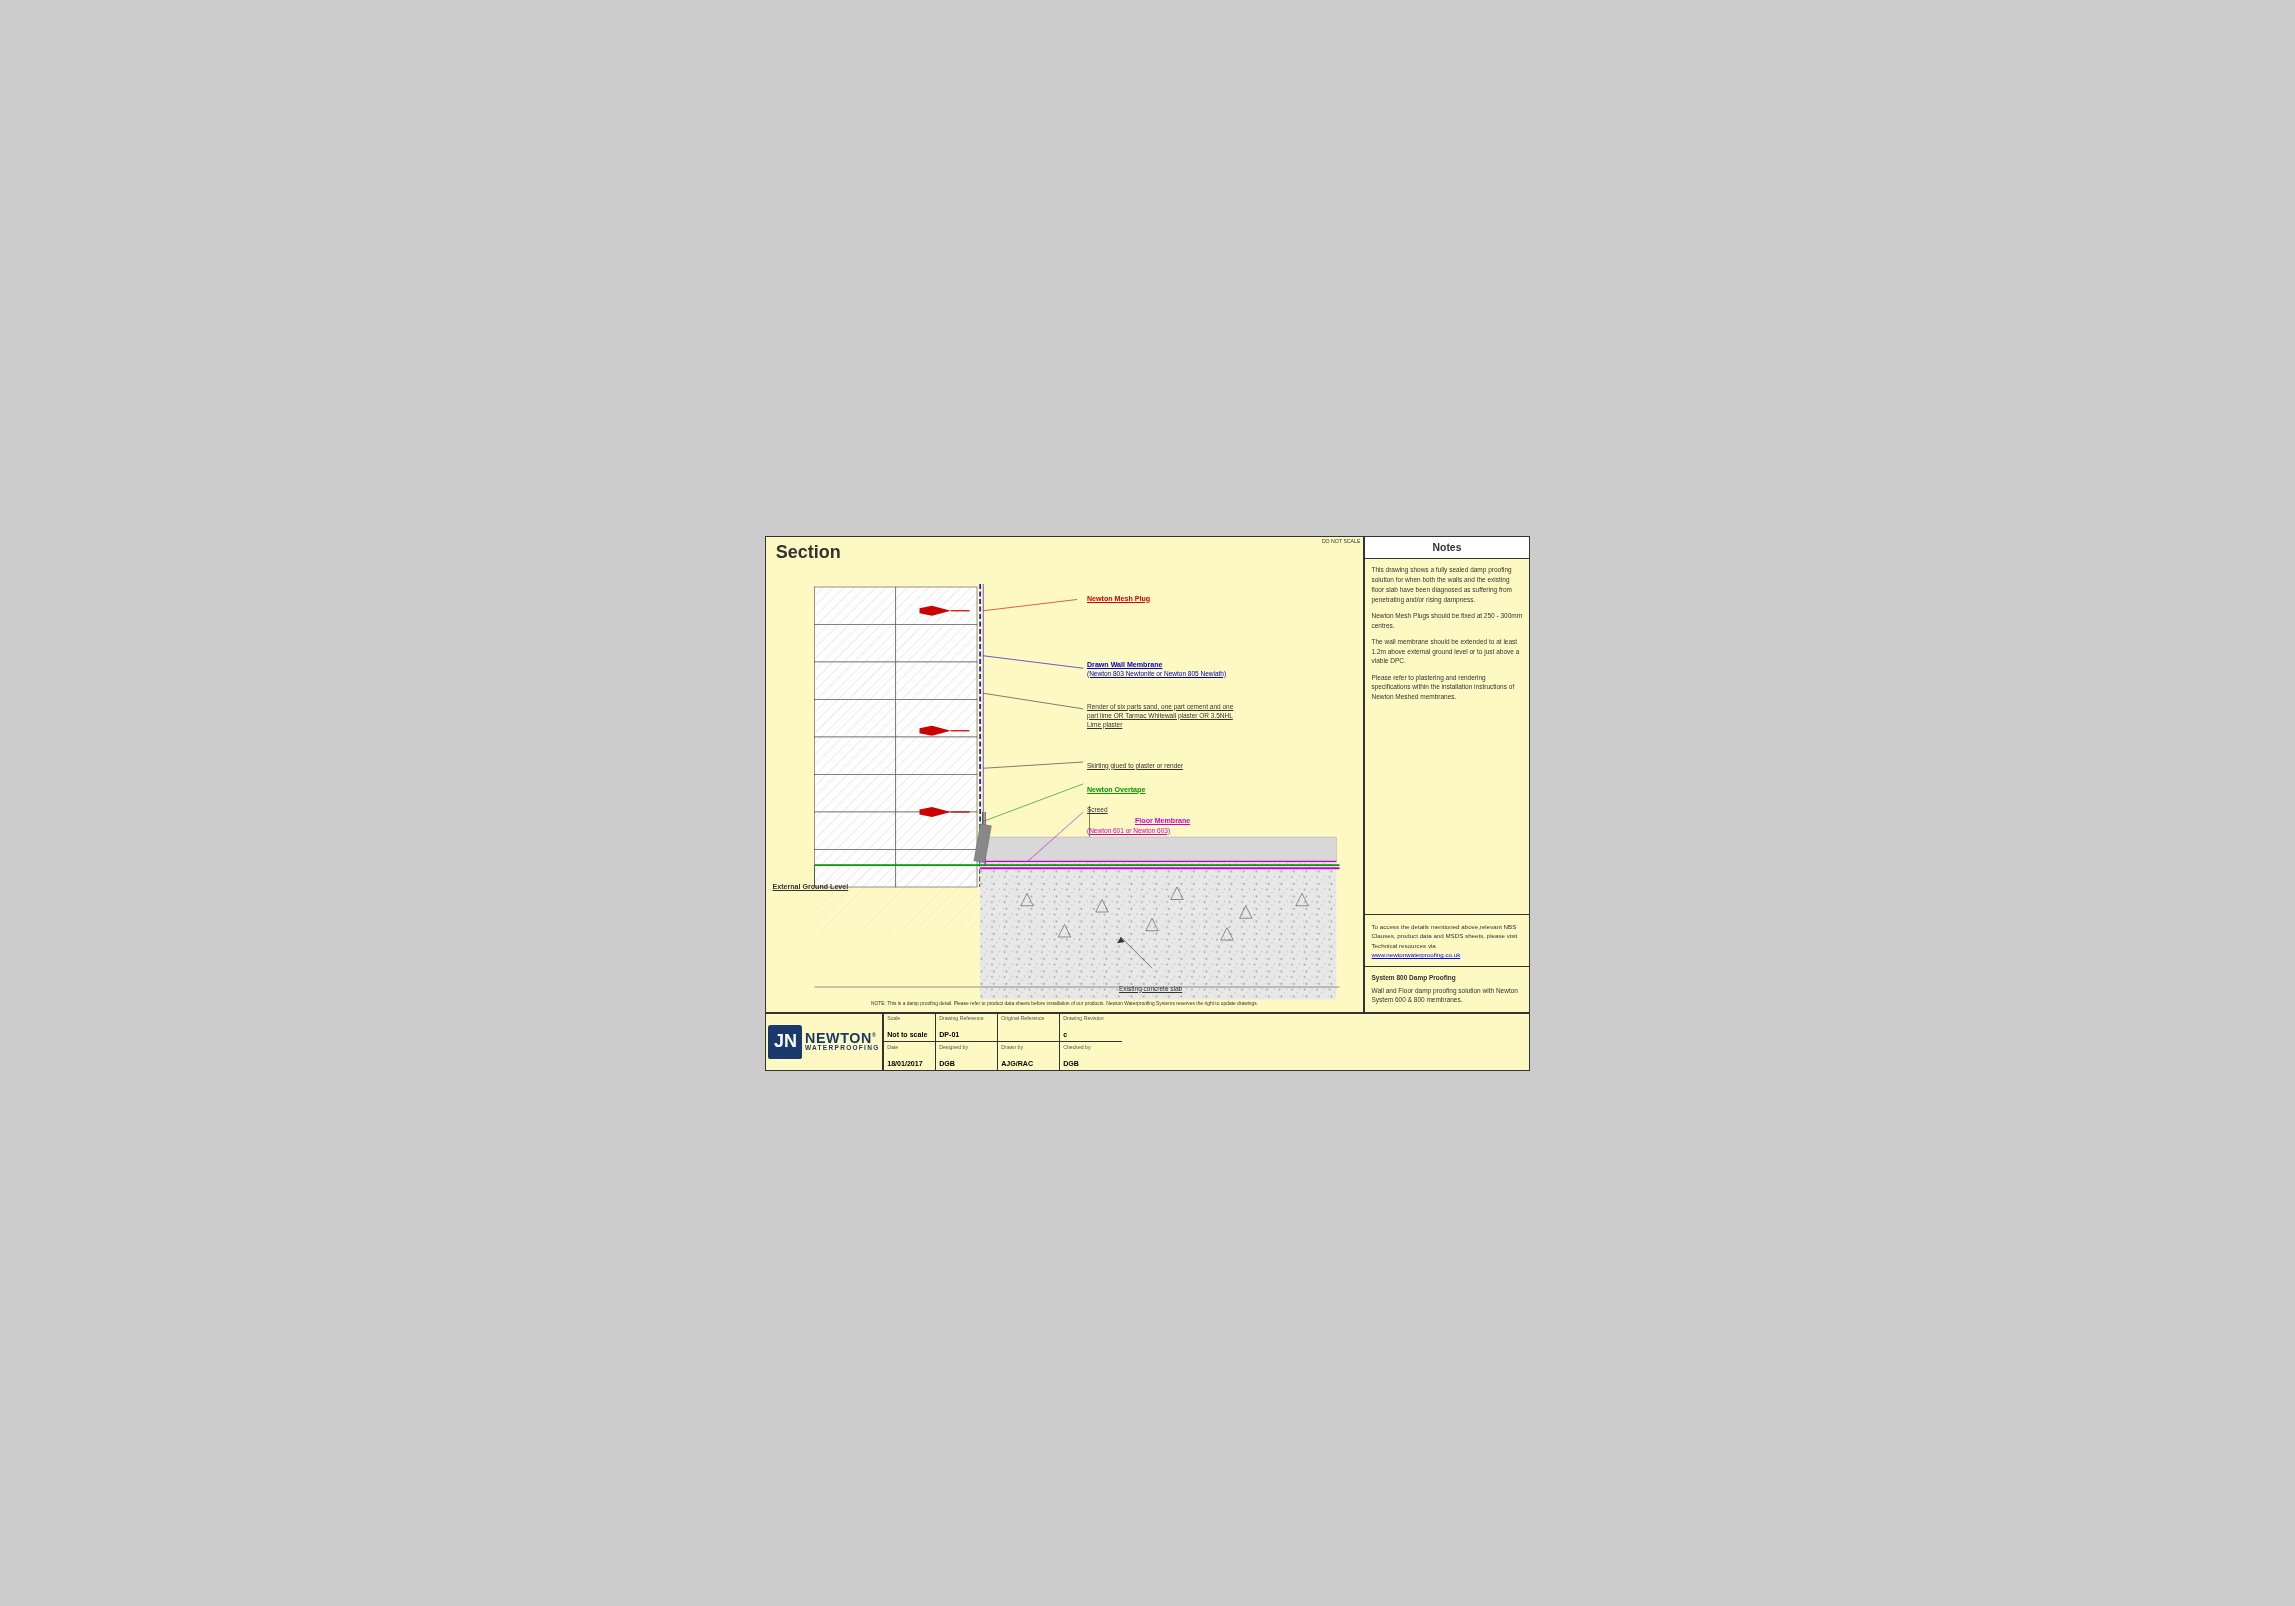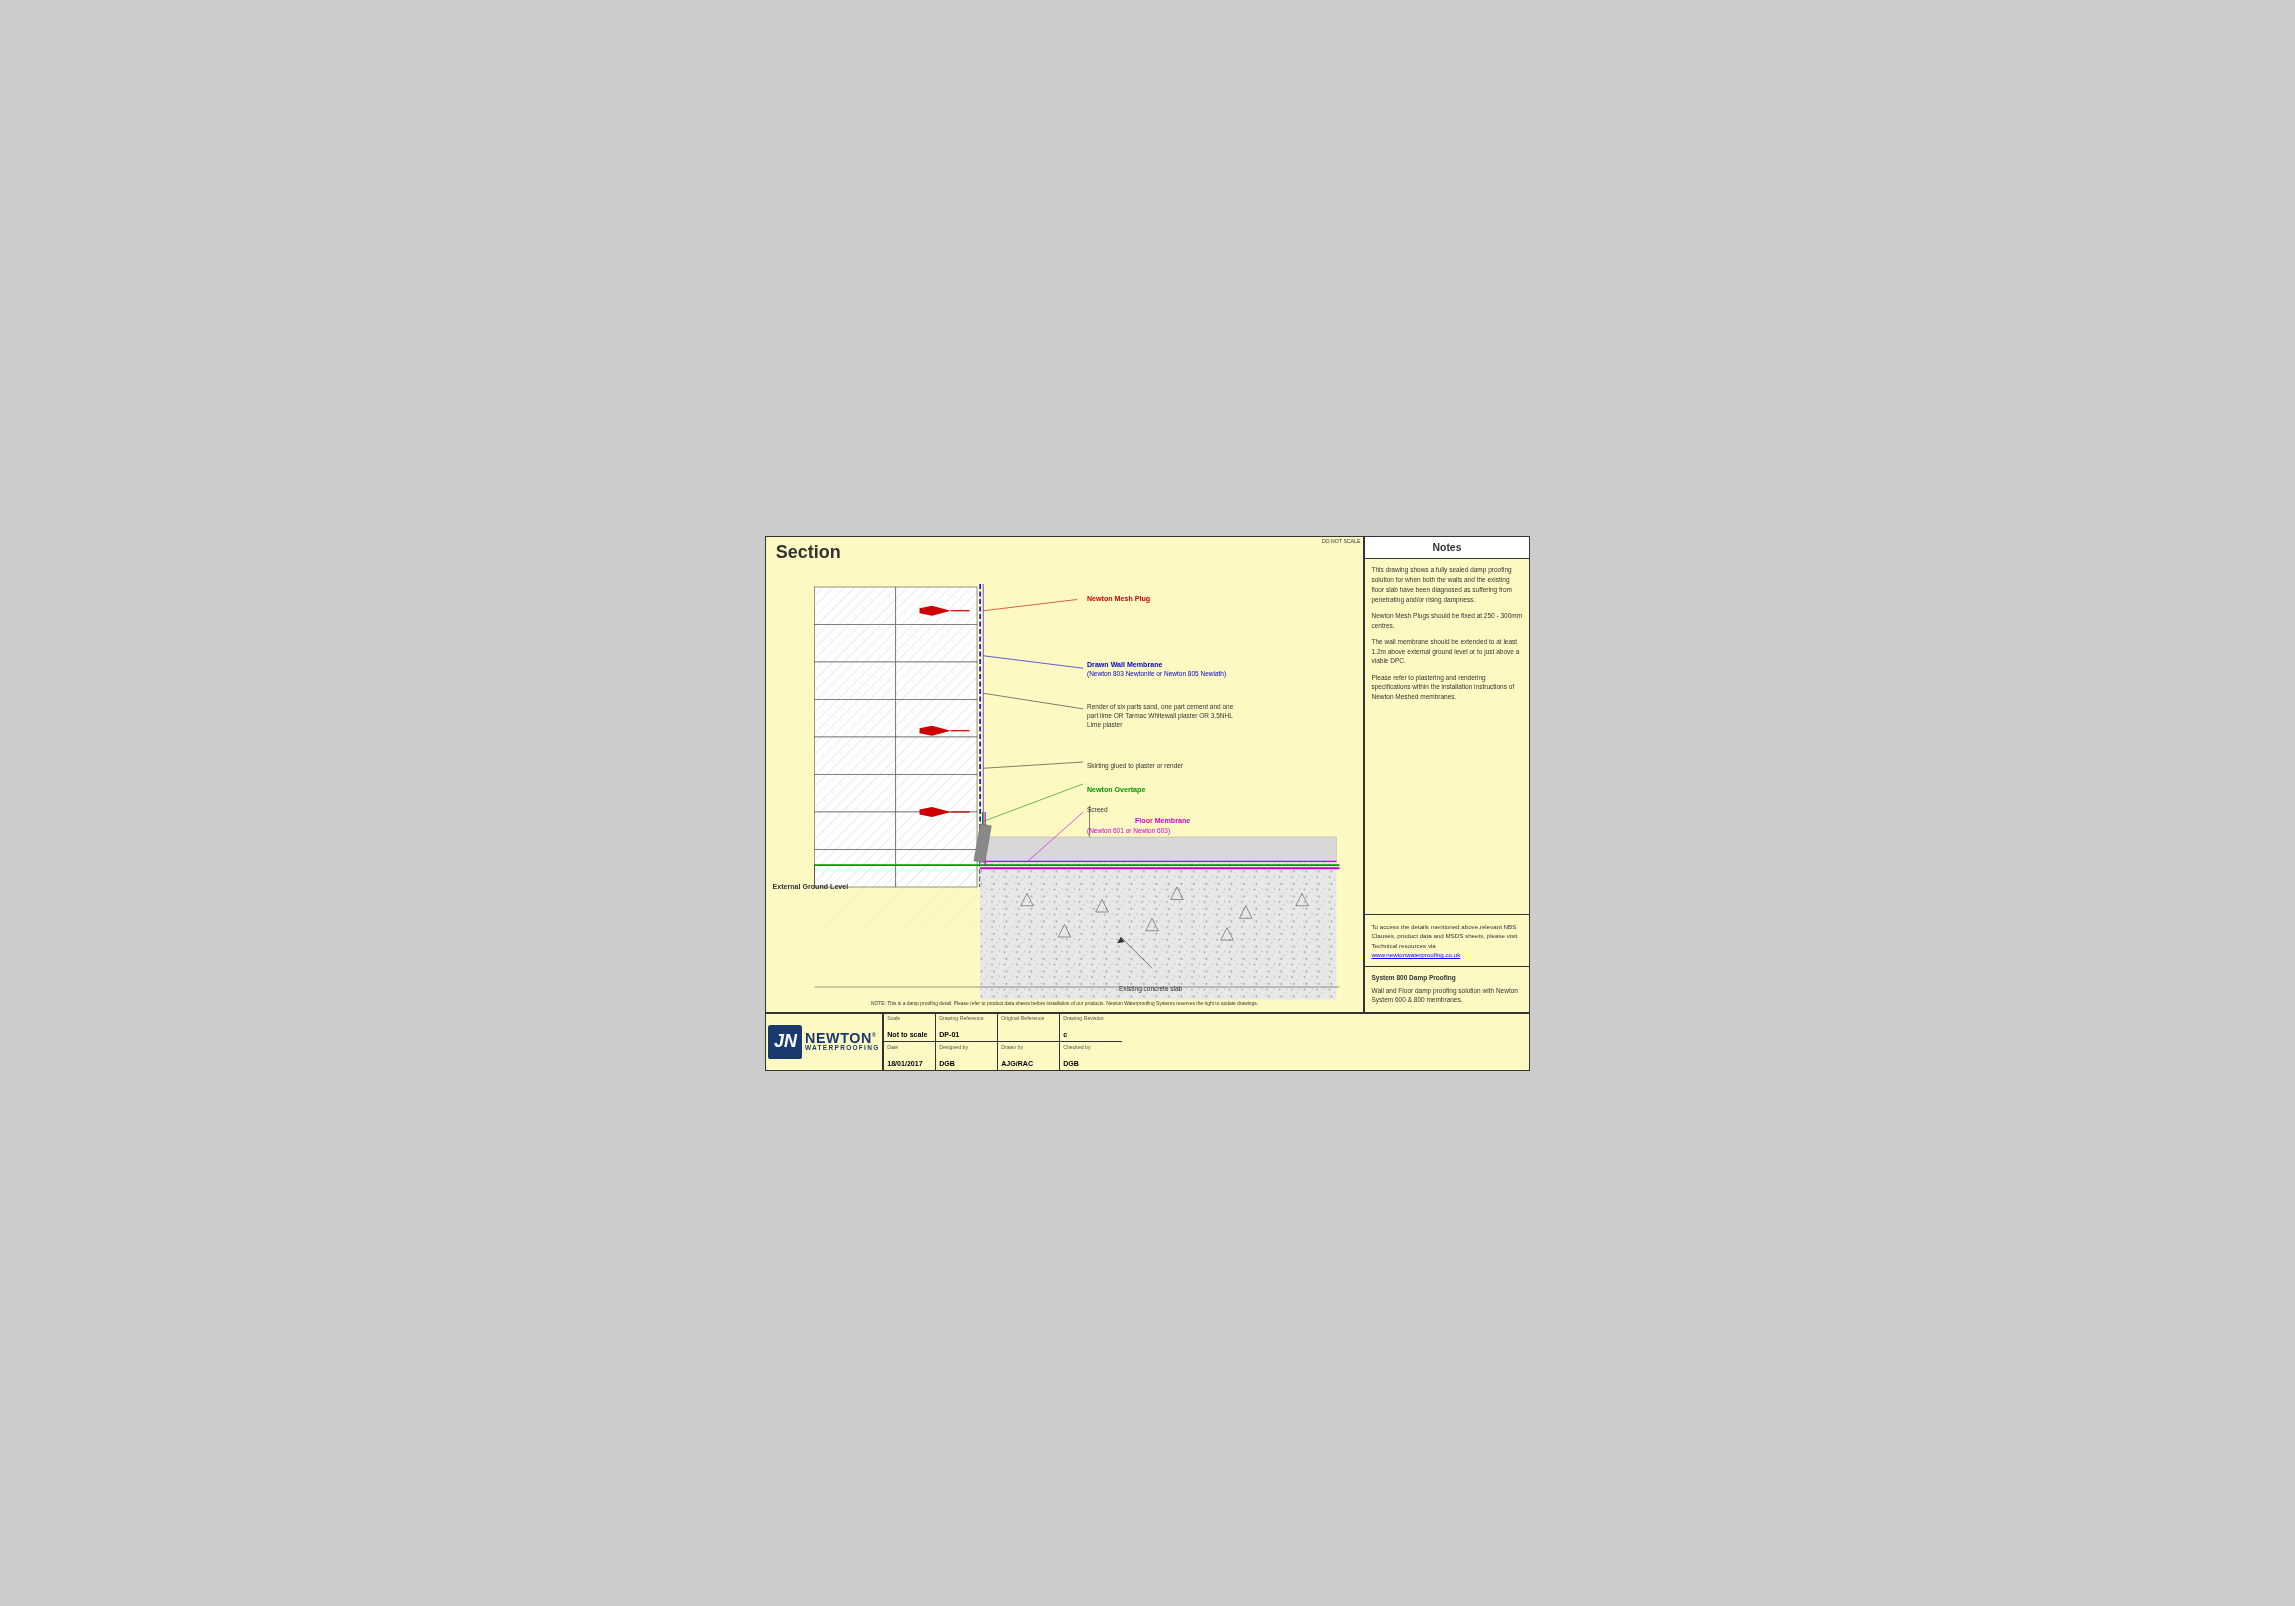--- a/index.html
+++ b/index.html
@@ -163,20 +163,21 @@
       width: 100%;
       height: 100%;
     }
 
     
     .label {
       position: absolute;
       font-size: 6.5px;
       color: #333;
       white-space: nowrap;
+      text-decoration: underline;
     }
     .label-red { color: #cc0000; }
     .label-blue { color: #0000cc; }
     .label-magenta { color: #cc00cc; }
     .label-green { color: #009900; }
 
     
     .note-bottom {
       position: absolute;
       bottom: 5.2px;
@@ -199,21 +200,20 @@
       background: #1a3a6e;
       display: flex;
       align-items: center;
       justify-content: center;
       border-radius: 2.6px;
     }
     .jn-text {
       color: white;
       font-size: 18px;
       font-weight: bold;
-      font-style: italic;
     }
     .newton-text {
       display: flex;
       flex-direction: column;
       line-height: 1;
     }
     .newton-main {
       font-size: 14.3px;
       font-weight: bold;
       color: #1a3a6e;

